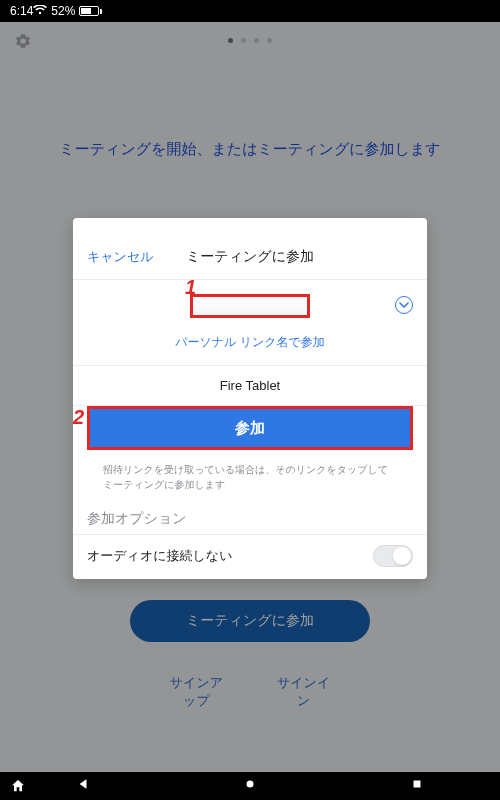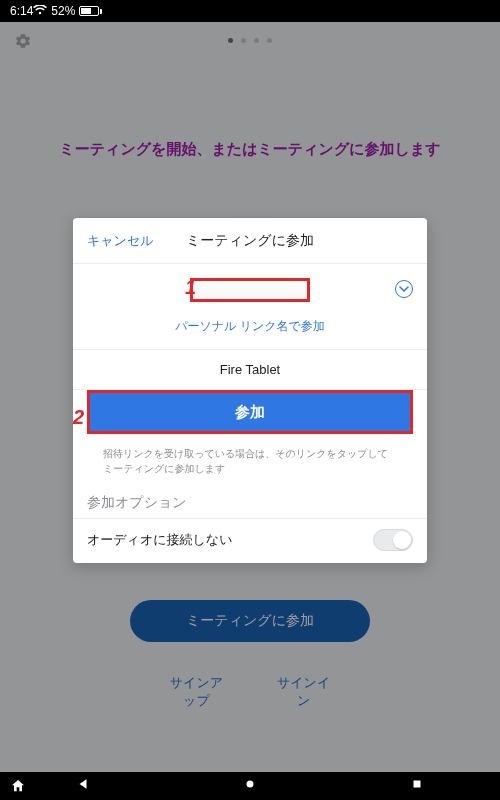--- a/index.html
+++ b/index.html
@@ -13,31 +13,31 @@
   .battery-body { width: 20px; height: 10px; border: 1px solid #fff; border-radius: 2px; position: relative; }
   .battery-fill { position: absolute; left: 1px; top: 1px; bottom: 1px; background: #fff; }
   .battery-tip { width: 2px; height: 5px; background: #fff; margin-left: 1px; border-radius: 0 1px 1px 0; }
 
   
   .app-bg { position: absolute; top: 22px; left: 0; right: 0; bottom: 28px; background: #eef0f3; }
   .gear { position: absolute; top: 10px; left: 14px; opacity: .55; }
   .pager { position: absolute; top: 16px; left: 50%; transform: translateX(-50%); display: flex; gap: 8px; }
   .pager .dot { width: 5px; height: 5px; border-radius: 50%; background: #c6c9cd; }
   .pager .dot.active { background: #6b7077; }
-  .bg-headline { position: absolute; top: 118px; left: 0; right: 0; text-align: center; font-size: 15px; color: #a21caf; font-weight: 700; }
+  .bg-headline { position: absolute; top: 118px; left: 0; right: 0; text-align: center; font-size: 15px; color: #1d4ed8; font-weight: 400; }
   .bg-join-btn { position: absolute; left: 50%; transform: translateX(-50%); bottom: 130px; width: 240px; height: 42px; border-radius: 22px; background: #1b63b5; color: #fff; display: flex; align-items: center; justify-content: center; font-size: 14px; font-weight: 500; }
   .bg-links { position: absolute; left: 50%; transform: translateX(-50%); bottom: 62px; display: flex; gap: 54px; color: #2f6ed0; font-size: 13px; text-align: center; line-height: 1.4; }
   .bg-links span { display: block; white-space: pre-line; font-family: Liberation Serif, serif; }
   .bg-circle { position: absolute; top: 195px; left: 50%; transform: translateX(-50%); width: 260px; height: 40px; background: linear-gradient(#d7e7fb,#c9def6); border-radius: 50% 50% 0 0 / 100% 100% 0 0; opacity: .7; }
 
   
   .overlay { position: absolute; top: 22px; left: 0; right: 0; bottom: 28px; background: rgba(0,0,0,0.38); display: flex; align-items: flex-start; justify-content: center; }
   .modal { margin-top: 196px; width: 354px; background: #fff; border-radius: 4px; box-shadow: 0 4px 16px rgba(0,0,0,.2); overflow: hidden; }
 
-  .modal-header { position: relative; height: 46px; display: flex; align-items: center; justify-content: center; border-bottom: 1px solid #ececec; }
+  .modal-header { position: relative; height: 46px; display: flex; align-items: center; justify-content: center; border-bottom: 1px solid #ececec; margin-top: 16px; }
   .modal-title { font-size: 14px; color: #222; }
   .cancel { position: absolute; left: 14px; color: #2f78e4; font-size: 13px; }
 
   .id-row { position: relative; padding: 14px 40px 10px; display: flex; justify-content: center; }
   .id-input-wrap { width: 120px; height: 24px; border: 3px solid #e02828; background: #fff; position: relative; }
   .id-input-wrap::after{content:""; position:absolute; inset:0; background:linear-gradient(#fff 0,#f7f7f7 100%);}
   .id-chevron { position: absolute; right: 14px; top: 16px; width: 18px; height: 18px; border: 1px solid #2f78e4; border-radius: 50%; display: flex; align-items: center; justify-content: center; }
   .id-chevron svg { display: block; }
 
   .annot { position: absolute; color: #e02828; font-size: 20px; font-weight: 700; line-height: 1; font-style: italic; }

